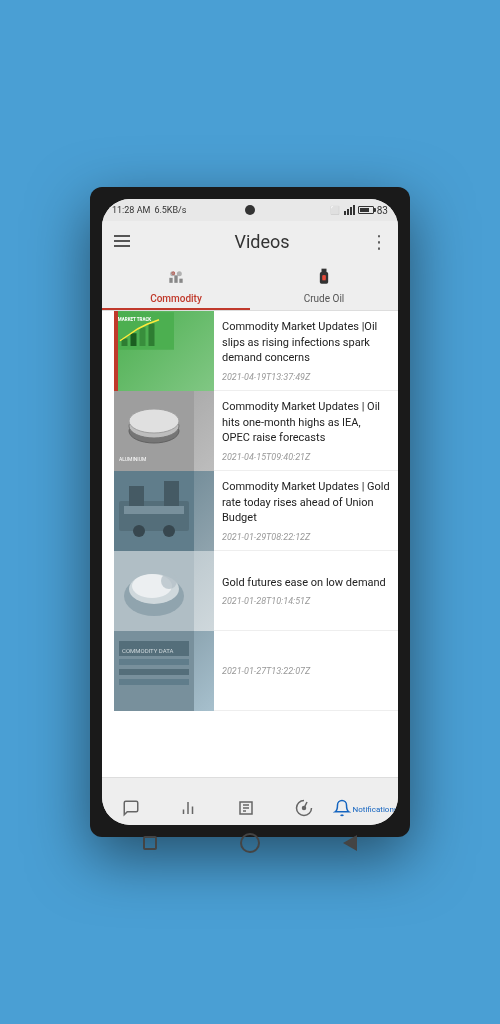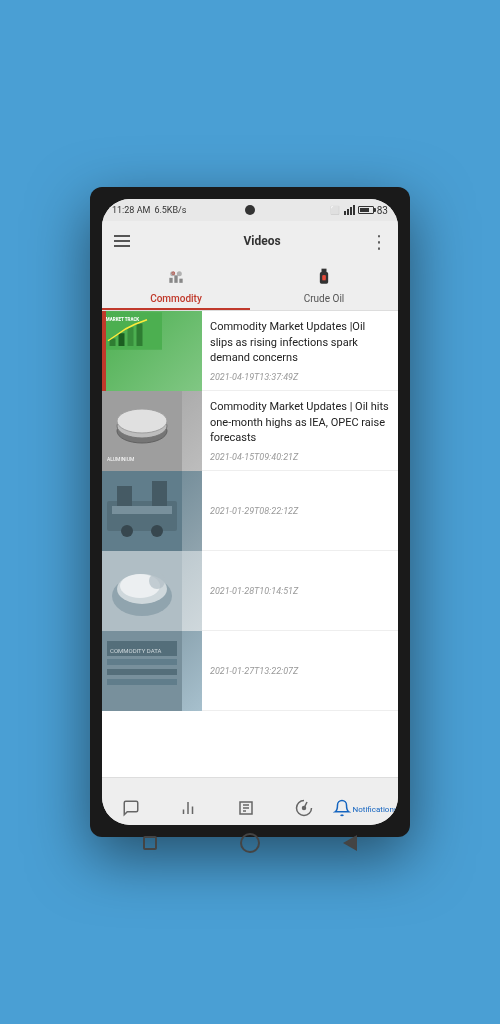--- a/index.html
+++ b/index.html
@@ -113,22 +113,22 @@
     .app-bar {
       background: #eeeeee;
       padding: 8px 12px;
       display: flex;
       align-items: center;
       justify-content: space-between;
       height: 40px;
     }
 
     .app-bar-title {
-      font-size: 12px;
-      font-weight: 700;
+      font-size: 18px;
+      font-weight: 400;
       color: #333;
       margin-left: 24px;
     }
 
     .hamburger-icon {
       display: flex;
       flex-direction: column;
       gap: 3px;
       cursor: pointer;
     }
@@ -193,20 +193,21 @@
       flex: 1;
       overflow-y: auto;
       background: #fff;
     }
 
     .news-item {
       display: flex;
       border-bottom: 1px solid #eee;
       height: 80px;
       cursor: pointer;
+      margin-left: 12px;
     }
 
     .news-thumbnail {
       width: 100px;
       height: 80px;
       flex-shrink: 0;
       overflow: hidden;
       position: relative;
     }
 
@@ -422,35 +423,37 @@
             <rect width="80" height="80" fill="#607d8b"></rect>
             <rect x="5" y="30" width="70" height="30" fill="#546e7a" rx="2"></rect>
             <rect x="10" y="35" width="60" height="8" fill="#78909c"></rect>
             <rect x="15" y="15" width="15" height="20" fill="#455a64"></rect>
             <rect x="50" y="10" width="15" height="25" fill="#455a64"></rect>
             <circle cx="25" cy="60" r="6" fill="#37474f"></circle>
             <circle cx="55" cy="60" r="6" fill="#37474f"></circle>
           </svg>
         </div>
         <div class="news-content">
+          <div class="news-title">Commodity Market Updates | Gold rate today rises ahead of Union Budget</div>
           <div class="news-date">2021-01-29T08:22:12Z</div>
         </div>
       </div>
 
       <div class="news-item">
         <div class="news-thumbnail thumb-4">
           <svg width="80" height="80" viewBox="0 0 80 80">
             <rect width="80" height="80" fill="#b0bec5"></rect>
             <ellipse cx="40" cy="45" rx="30" ry="20" fill="#90a4ae"></ellipse>
             <ellipse cx="40" cy="38" rx="25" ry="15" fill="#cfd8dc"></ellipse>
             <ellipse cx="38" cy="35" rx="20" ry="12" fill="#eceff1"></ellipse>
             <circle cx="55" cy="30" r="8" fill="#b0bec5" opacity="0.7"></circle>
           </svg>
         </div>
         <div class="news-content">
+          <div class="news-title">Gold futures ease on low demand</div>
           <div class="news-date">2021-01-28T10:14:51Z</div>
         </div>
       </div>
 
       <div class="news-item">
         <div class="news-thumbnail thumb-5">
           <svg width="80" height="80" viewBox="0 0 80 80">
             <rect width="80" height="80" fill="#78909c"></rect>
             <rect x="5" y="10" width="70" height="15" fill="#546e7a"></rect>
             <rect x="5" y="28" width="70" height="6" fill="#607d8b"></rect>

